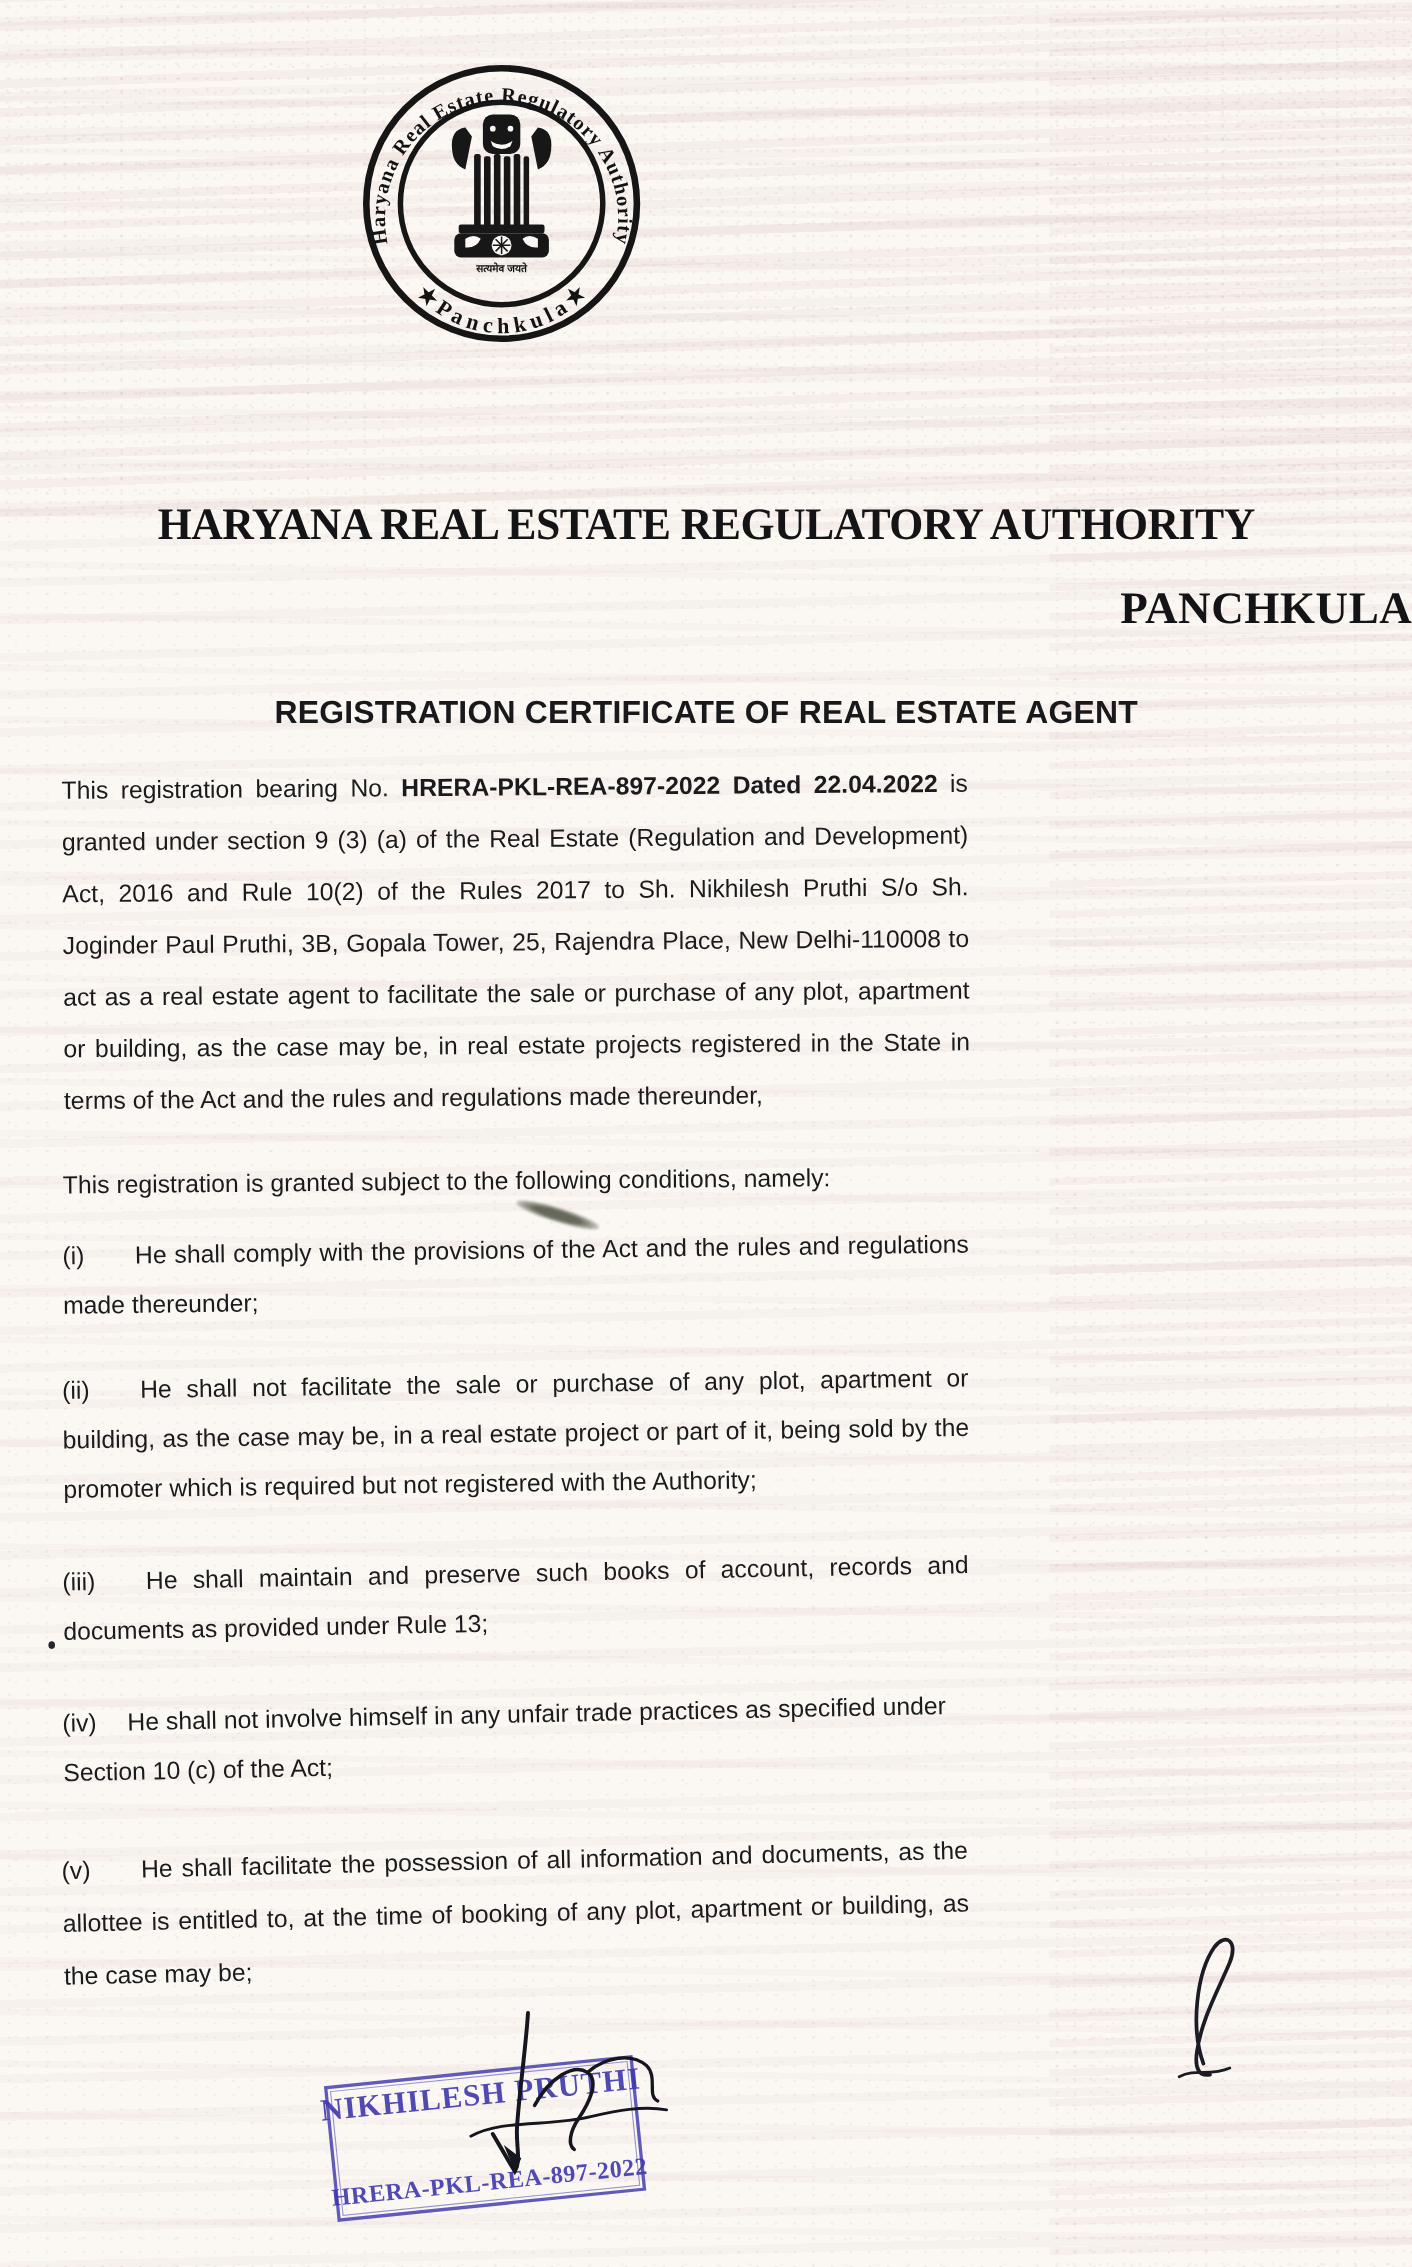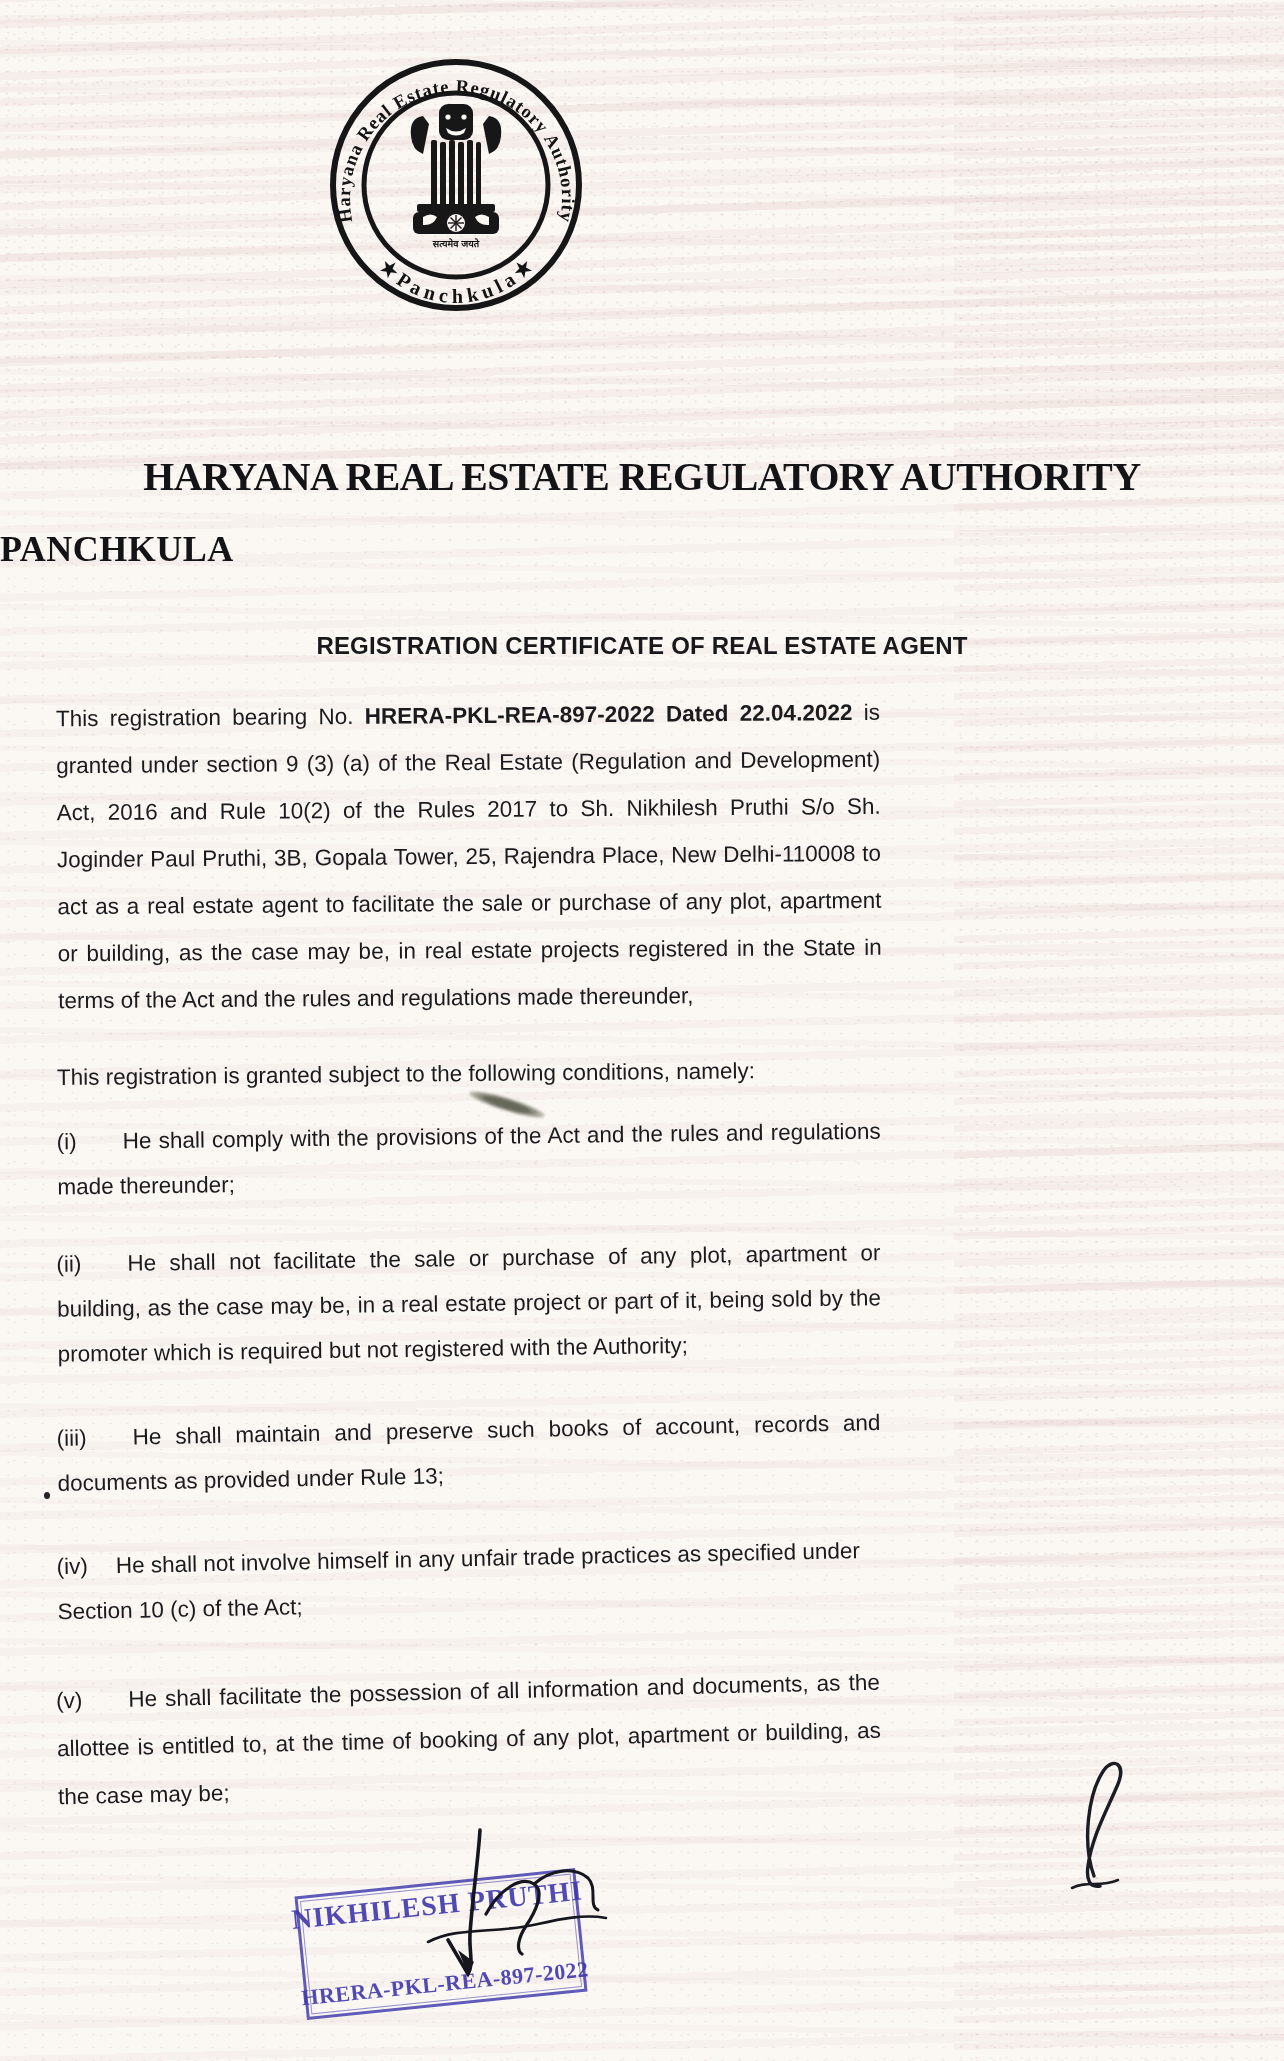--- a/index.html
+++ b/index.html
@@ -48,29 +48,29 @@
     position:absolute;left:0;top:452px;width:100%;
     text-align:center;
     font-family:"Liberation Serif",serif;
     font-weight:700;font-size:41px;letter-spacing:-0.5px;
     transform:scaleX(0.97);
     color:#141416;
     z-index:2;
   }
   .city-title{
     position:absolute;left:0;top:528px;width:100%;
-    text-align:left;
+    text-align:right;
     font-family:"Liberation Serif",serif;
-    font-weight:700;font-size:36px;letter-spacing:0.5px;
+    font-weight:700;font-size:41px;letter-spacing:0.5px;
     color:#141416;z-index:2;
   }
   .cert-title{
     position:absolute;left:0;top:632px;width:100%;
     text-align:center;
-    font-weight:700;font-size:24px;letter-spacing:0.2px;
+    font-weight:700;font-size:29px;letter-spacing:0.2px;
     color:#19191b;z-index:2;
   }
   
   .body-block{
     position:absolute;left:57px;width:824px;
     font-size:22.5px;line-height:47px;
     text-align:justify;color:#1b1b1d;
     z-index:2;
   }
   .para1{top:692px;transform:rotate(-0.45deg);}

